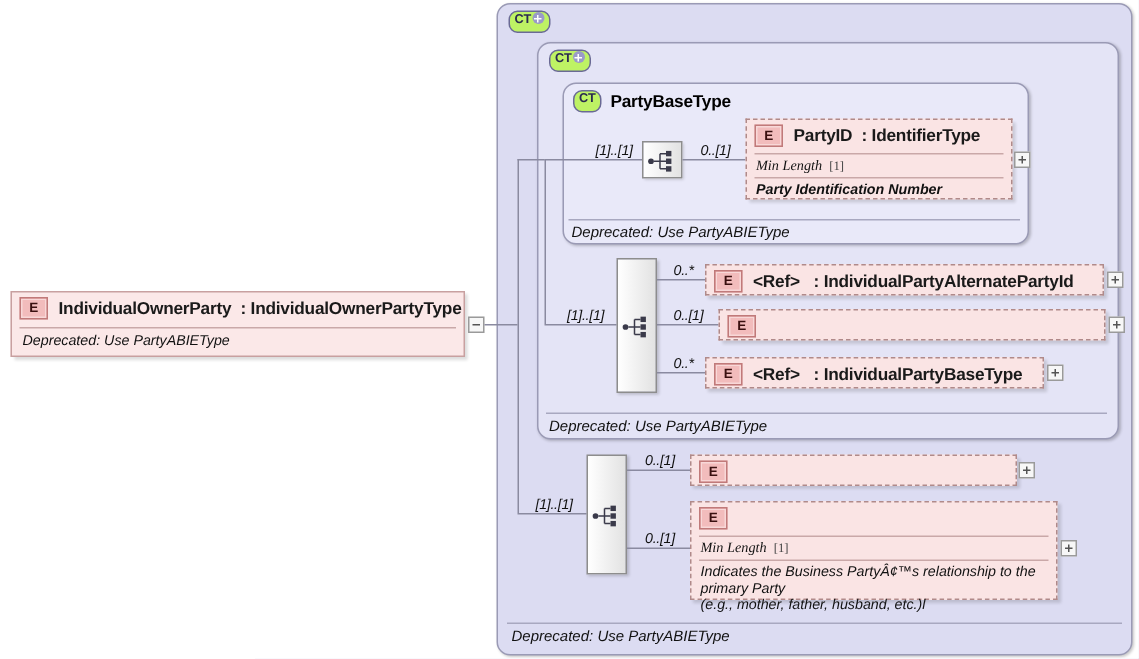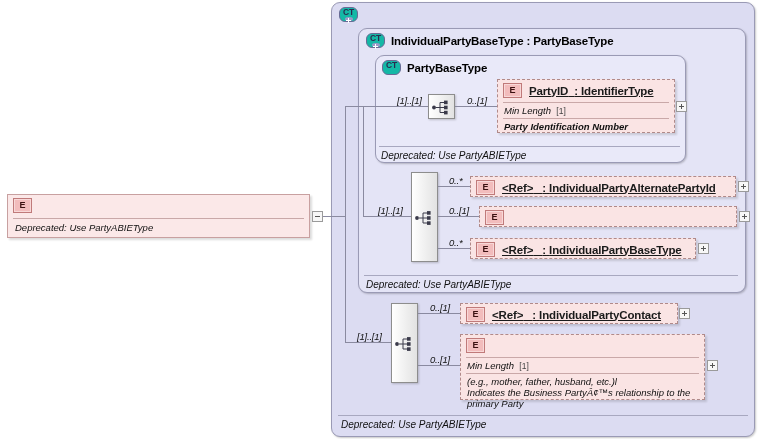--- a/index.html
+++ b/index.html
@@ -48,32 +48,30 @@
     font-size: 11.5px;
     font-weight: bold;
     color: #000;
     margin-left: 6px;
     letter-spacing: -0.15px;
   }
 
   
   .ct-badge {
     display: inline-flex;
-    align-items: center;
     height: 13px;
     padding: 0 3px;
     border: 1px solid #6a6a95;
     border-radius: 6px;
-    background: #14b8a6;
+    background: #bef264;
     font-size: 8.5px;
     font-weight: bold;
     color: #2a2a50;
     line-height: 1;
     letter-spacing: -0.2px;
-    flex-direction: column;
   }
   .ct-badge .plus-circle {
     display: inline-block;
     width: 8px;
     height: 8px;
     margin-left: 1px;
     border-radius: 50%;
     background: #9a9ac8;
     position: relative;
   }
@@ -121,34 +119,34 @@
     align-items: center;
     padding-left: 5px;
     white-space: nowrap;
   }
   .el-name {
     font-size: 11.5px;
     font-weight: bold;
     color: #1a1a1a;
     margin-left: 7px;
     letter-spacing: -0.15px;
-    text-decoration: underline;
   }
   .el-sep {
     position: absolute;
     left: 5px; right: 5px;
     height: 0;
     border-top: 1px solid #c9a8a8;
   }
   .el-attr {
     position: absolute;
     font-size: 9.5px;
     font-style: italic;
     color: #111;
     white-space: nowrap;
+    font-family: Liberation Serif, serif;
   }
   .el-attr .occ {
     font-style: normal;
     font-size: 8.5px;
     color: #444;
   }
   .el-doc {
     position: absolute;
     font-size: 9.5px;
     font-style: italic;
@@ -247,21 +245,20 @@
   <div class="depr-note" style="left:341px; top:419px;">Deprecated: Use PartyABIEType</div>
 
   <div class="ct-box lvl3 abs" style="left:358px; top:28px; width:388px; height:265px;">
   </div>
 
   <div class="ct-header" style="left:366px; top:33px;">
     <span class="ct-badge">
         <span>CT</span>
         <span class="plus-circle"></span>
       </span>
-    <span class="ct-title"><span>IndividualPartyBaseType</span>&nbsp;<span>:</span>&nbsp;<span>PartyBaseType</span></span>
   </div>
 
   <div class="depr-rule" style="left:364px; top:275px; width:374px;"></div>
   <div class="depr-note" style="left:366px; top:279px;">Deprecated: Use PartyABIEType</div>
 
   <div class="ct-box abs" style="left:375px; top:55px; width:311px; height:108px; background:#e9e9f9;">
   </div>
 
   <div class="ct-header" style="left:382px; top:60px;">
     <span class="ct-badge">
@@ -269,20 +266,21 @@
       </span>
     <span class="ct-title"><span>PartyBaseType</span></span>
   </div>
 
   <div class="depr-rule" style="left:379px; top:146px; width:301px;"></div>
   <div class="depr-note" style="left:381px; top:150px;">Deprecated: Use PartyABIEType</div>
 
   <div class="el-box solid" style="left:7px; top:194px; width:303px; height:44px;">
     <div class="el-row-title">
       <span class="e-badge">E</span>
+      <span class="el-name"><span>IndividualOwnerParty</span>&nbsp;&nbsp;<span>:</span>&nbsp;<span>IndividualOwnerPartyType</span></span>
     </div>
     <div class="el-sep" style="top:23px;"></div>
     <div class="el-doc" style="left:7px; top:27px;">Deprecated: Use PartyABIEType</div>
   </div>
 
   <div class="toggle" style="left:312px; top:211px;"></div>
 
   <div class="line-h" style="left:323px; top:216px; width:22px;"></div>
 
   <div class="line-v" style="left:345px; top:106px; height:236px;"></div>
@@ -373,37 +371,36 @@
       <rect x="15" y="38.2" width="3.6" height="3.6" fill="#3a3a4a"></rect>
       <rect x="15" y="43.3" width="3.6" height="3.6" fill="#3a3a4a"></rect>
     </svg>
   </div>
 
   <div class="line-h" style="left:418px; top:313px; width:42px;"></div>
   <div class="card" style="left:430px; top:302px;">0..[1]</div>
   <div class="el-box" style="left:460px; top:303px; width:218px; height:21px;">
     <div class="el-row-title">
       <span class="e-badge">E</span>
-      <span class="el-name"><span>&lt;Ref&gt;</span>&nbsp;&nbsp;&nbsp;<span>:</span>&nbsp;<span>IndividualPartyContact</span></span>
     </div>
   </div>
   <div class="toggle plus" style="left:679px; top:308px;"></div>
 
   <div class="line-h" style="left:418px; top:365px; width:42px;"></div>
   <div class="card" style="left:430px; top:354px;">0..[1]</div>
 
   <div class="el-box" style="left:460px; top:334px; width:245px; height:66px;">
     <div class="el-row-title">
       <span class="e-badge">E</span>
     </div>
     <div class="el-sep" style="top:22px;"></div>
     <div class="el-attr" style="left:6px; top:25px;">
       <span>Min Length</span>&nbsp;&nbsp;<span class="occ">[1]</span>
     </div>
     <div class="el-sep" style="top:38px;"></div>
     <div class="el-doc" style="left:6px; top:41px; width:236px;">
+      <div>Indicates the Business PartyÂ¢™s relationship to the primary Party</div>
       <div>(e.g., mother, father, husband, etc.)l</div>
-      <div>Indicates the Business PartyÂ¢™s relationship to the primary Party</div>
     </div>
   </div>
   <div class="toggle plus" style="left:707px; top:360px;"></div>
 
 </div>
 
 </body></html>

